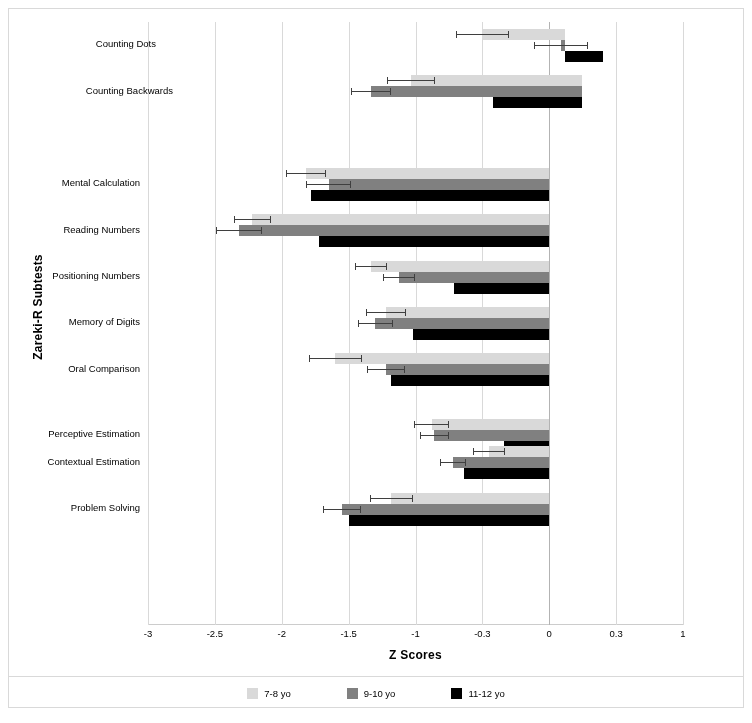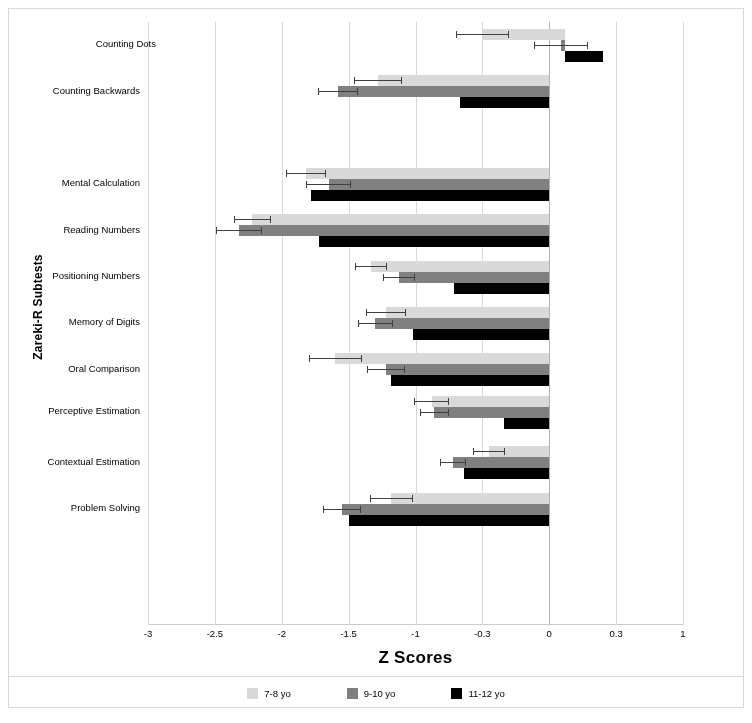--- a/index.html
+++ b/index.html
@@ -118,21 +118,21 @@
     text-align: center;
     width: 40px;
     margin-left: -20px;
   }
   .x-axis-title {
     position: absolute;
     top: 626px;
     left: 0;
     width: 535px;
     text-align: center;
-    font-size: 17px;
+    font-size: 12px;
     font-weight: bold;
     letter-spacing: 0.3px;
   }
   
   .legend {
     position: absolute;
     left: 8px;
     top: 676px;
     width: 736px;
     height: 32px;
@@ -193,21 +193,21 @@
           <span class="cap left"></span>
           <span class="cap right"></span>
         </div>
         <div class="bar s1" style="left: 397.238px; width: 4.0125px; top: 17.6923px;"></div>
         <div class="err" style="left: 370.488px; width: 53.5px; top: 22.6923px;">
           <span class="cap left"></span>
           <span class="cap right"></span>
         </div>
         <div class="bar s2" style="left: 401.25px; width: 37.45px; top: 28.6923px;"></div>
       </div>
-      <div class="cat-row" style="top: 46.3846px; height: 46.3846px;">
+      <div class="cat-row" style="top: 46.3846px; height: 46.3846px; margin-left: 33px;">
         <div class="cat-label" style="top: 16.1923px;">Counting Backwards</div>
         <div class="bar s0" style="left: 230.05px; width: 171.2px; top: 6.69231px;"></div>
         <div class="err" style="left: 205.975px; width: 48.15px; top: 11.6923px;">
           <span class="cap left"></span>
           <span class="cap right"></span>
         </div>
         <div class="bar s1" style="left: 189.925px; width: 211.325px; top: 17.6923px;"></div>
         <div class="err" style="left: 169.863px; width: 40.125px; top: 22.6923px;">
           <span class="cap left"></span>
           <span class="cap right"></span>
@@ -277,21 +277,21 @@
           <span class="cap left"></span>
           <span class="cap right"></span>
         </div>
         <div class="bar s1" style="left: 238.075px; width: 163.175px; top: 17.6923px;"></div>
         <div class="err" style="left: 219.35px; width: 37.45px; top: 22.6923px;">
           <span class="cap left"></span>
           <span class="cap right"></span>
         </div>
         <div class="bar s2" style="left: 243.425px; width: 157.825px; top: 28.6923px;"></div>
       </div>
-      <div class="cat-row" style="top: 367px; height: 46.3846px;">
+      <div class="cat-row" style="top: 390px; height: 46.3846px;">
         <div class="cat-label" style="top: 16.1923px;">Perceptive Estimation</div>
         <div class="bar s0" style="left: 283.55px; width: 117.7px; top: 6.69231px;"></div>
         <div class="err" style="left: 266.163px; width: 34.775px; top: 11.6923px;">
           <span class="cap left"></span>
           <span class="cap right"></span>
         </div>
         <div class="bar s1" style="left: 286.225px; width: 115.025px; top: 17.6923px;"></div>
         <div class="err" style="left: 271.512px; width: 29.425px; top: 22.6923px;">
           <span class="cap left"></span>
           <span class="cap right"></span>

